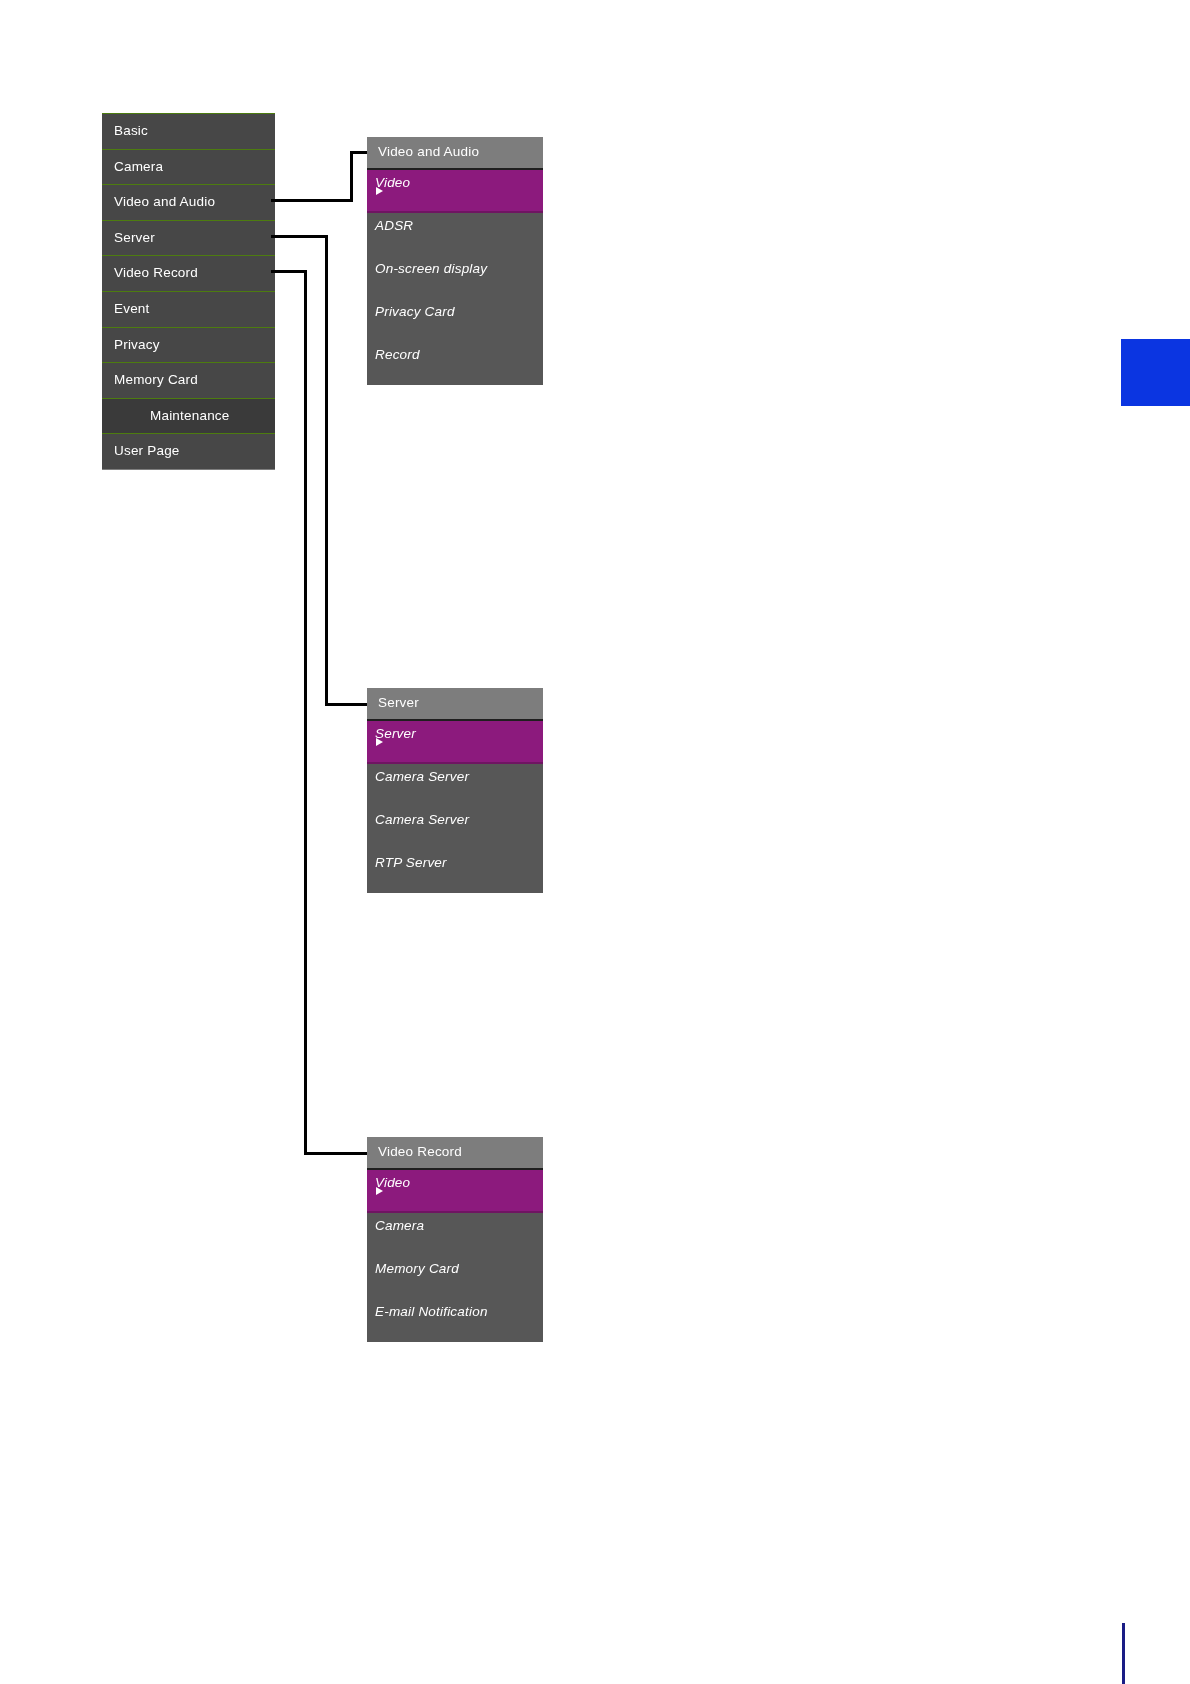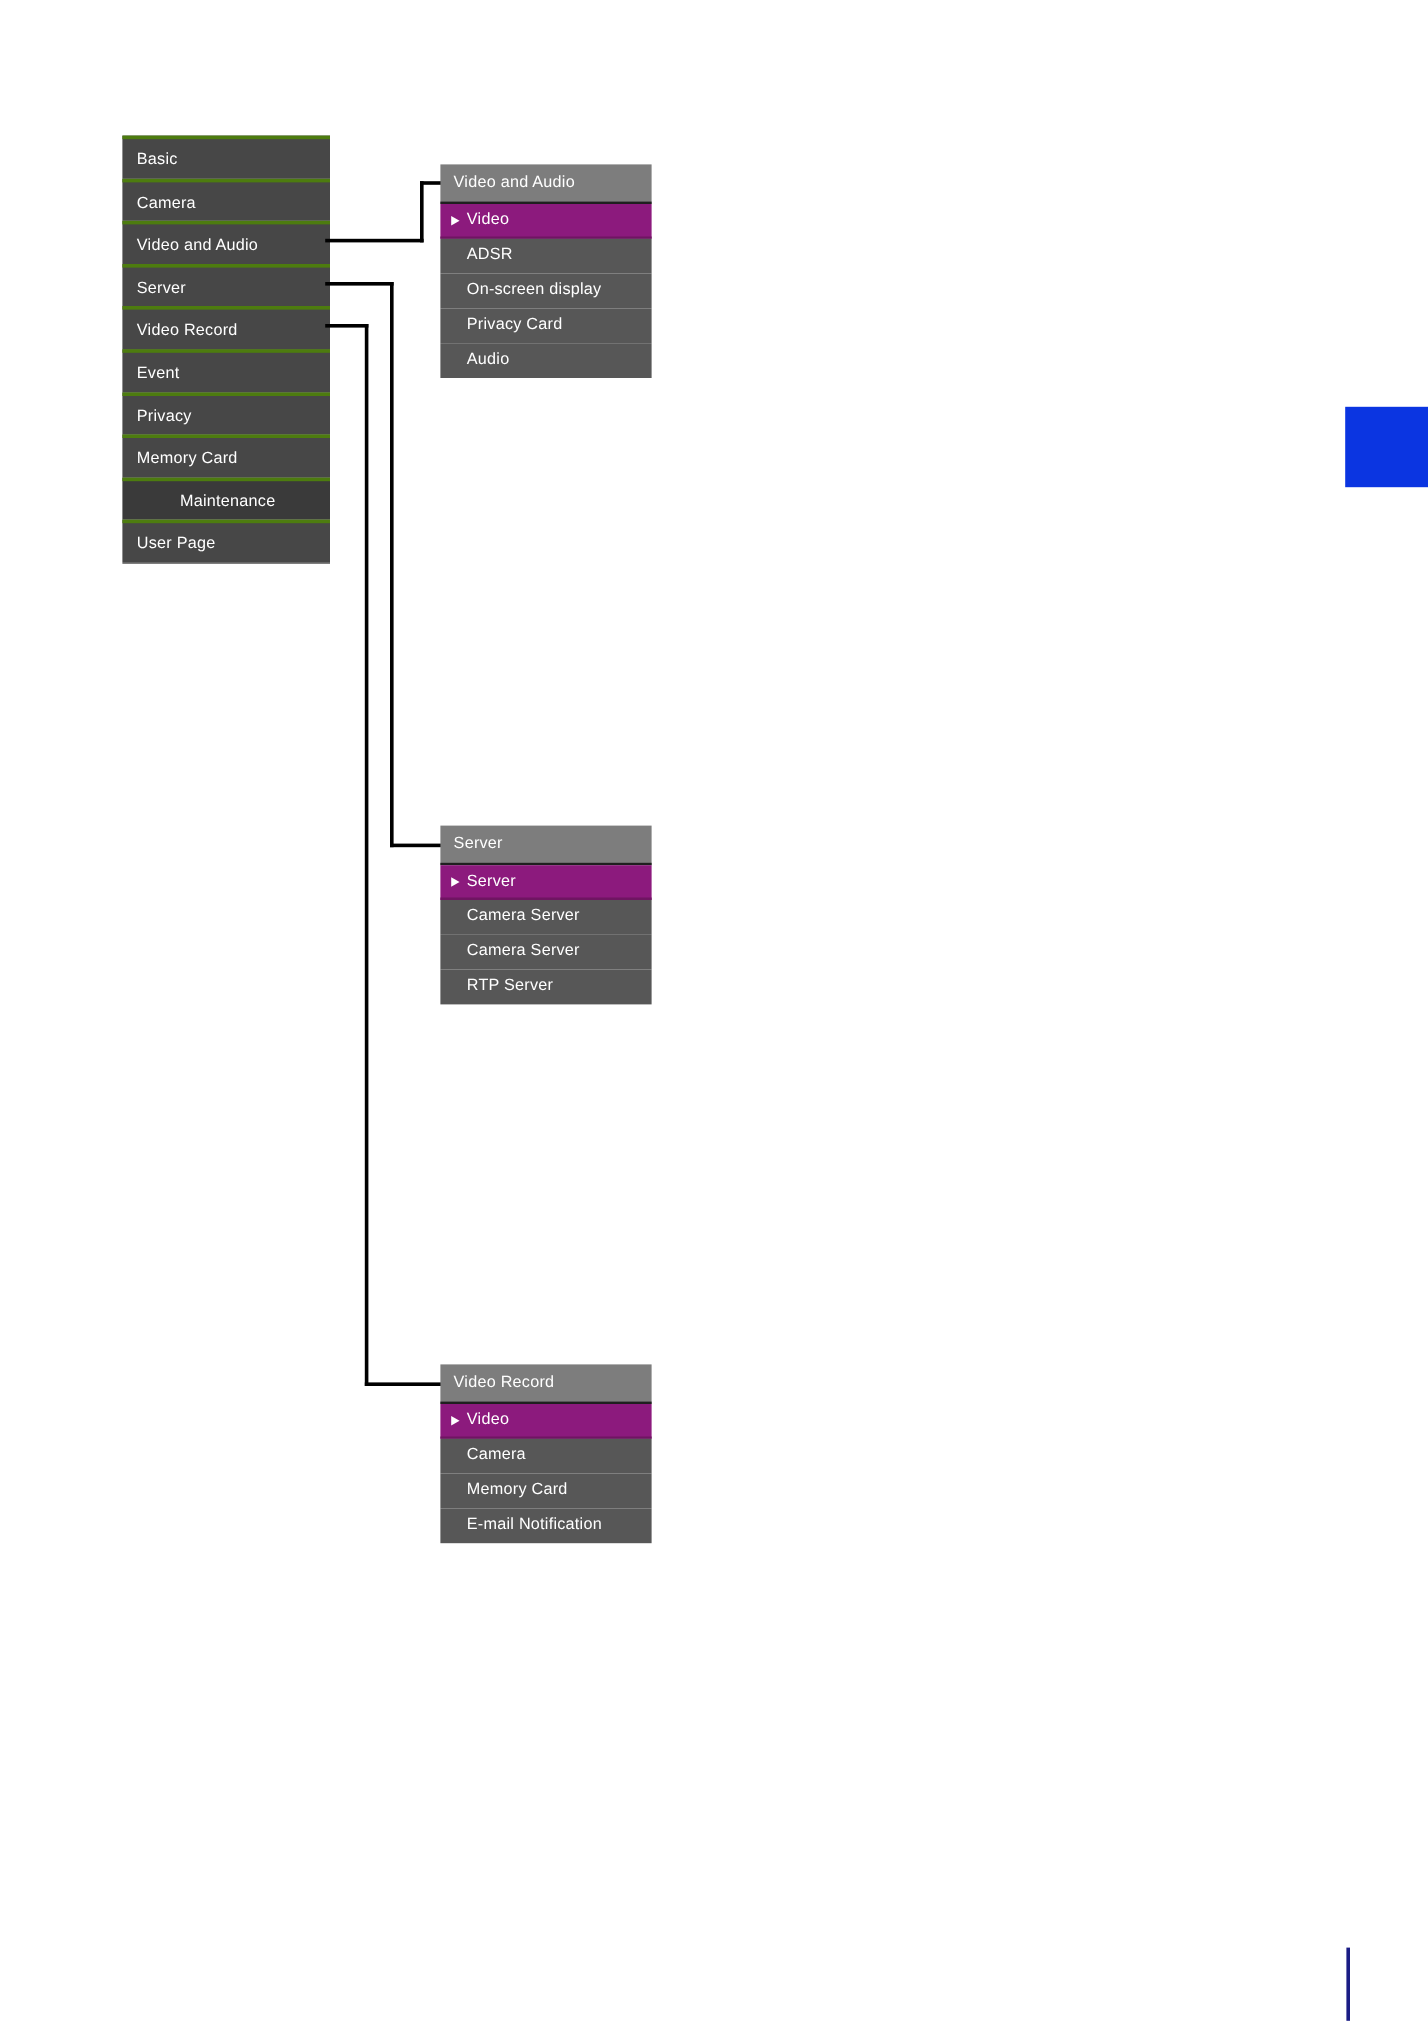--- a/index.html
+++ b/index.html
@@ -10,39 +10,39 @@
   }
   .page { position:absolute; left:0; top:0; width:1190px; height:1684px; background:#ffffff; }
 
   
   .main-menu {
     position:absolute; left:102px; top:113px; width:173px;
     border-bottom:1px solid #7e7e7e;
   }
   .menu-row {
     height:35.6px; background:#474747; color:#ffffff;
-    border-top:3px solid #4d7c0f;
+    border-top:1px solid #4d7c0f;
     font-size:13.5px; line-height:34.6px; padding-left:12px;
     letter-spacing:0.2px;
     cursor:default; white-space:nowrap; overflow:hidden;
   }
   .menu-row.darker { background:#3a3a3a;padding-left:48px; }
 
   
   .panel { position:absolute; left:367px; width:176px; }
   .panel-header {
     height:33px; background:#7d7d7d; color:#ffffff;
     border-bottom:2px solid #1f1f1f;
     font-size:13.5px; line-height:30px; padding-left:11px;
     letter-spacing:0.2px; white-space:nowrap;
   }
   .panel-item {
-    position:relative; height:29px; background:#575757; color:#ffffff;
-    font-size:13.5px; line-height:25.6px; padding-left:22px;
-    letter-spacing:0.2px; white-space:nowrap; overflow:hidden;
+    position:relative; height:43px; background:#575757; color:#ffffff;
+    font-size:13.5px; line-height:25.6px; padding-left:8px;
+    letter-spacing:0.2px; white-space:nowrap; overflow:hidden;font-style:italic;
   }
   .panel-item.selected {
     background:#8c1a7d;
     box-shadow: inset 0 -2px 0 #6f1562;
   }
   .arrow {
     position:absolute; left:9px; top:50%; margin-top:-4.5px;
     width:0; height:0;
     border-left:7px solid #ffffff;
     border-top:4.5px solid transparent;
@@ -96,21 +96,21 @@
     <div class="panel-item">
       <span>ADSR</span>
     </div>
     <div class="panel-item">
       <span>On-screen display</span>
     </div>
     <div class="panel-item">
       <span>Privacy Card</span>
     </div>
     <div class="panel-item">
-      <span>Audio</span>
+      <span>Record</span>
     </div>
   </div>
 
   <div class="panel" style="top:688px;">
     <div class="panel-header">Server</div>
     <div class="panel-item selected">
       <span class="arrow"></span>
       <span>Server</span>
     </div>
     <div class="panel-item">

